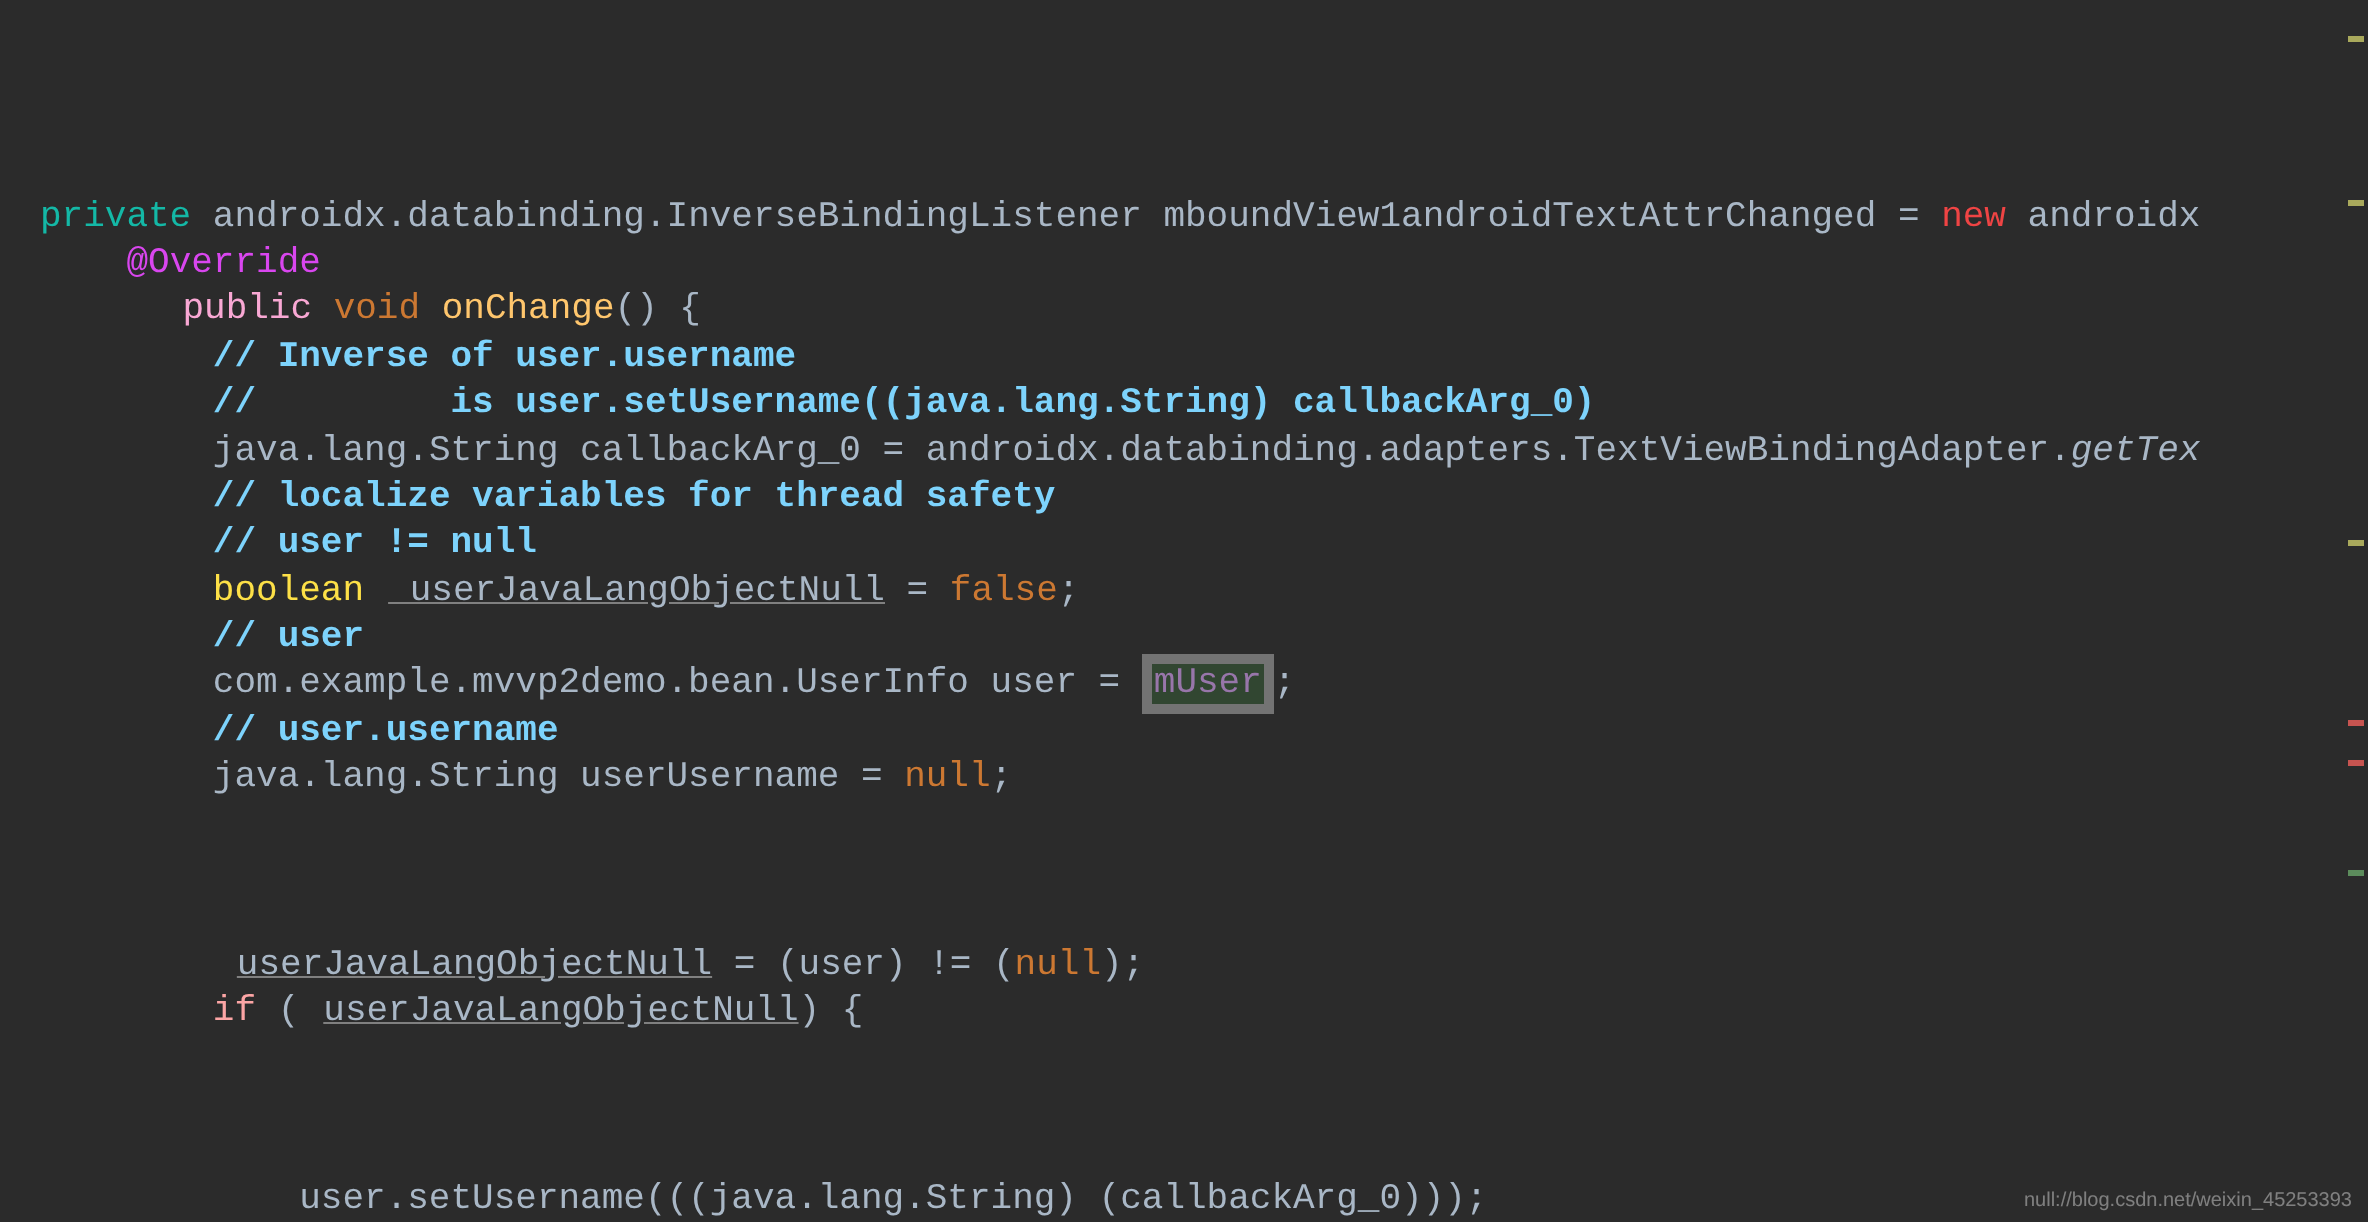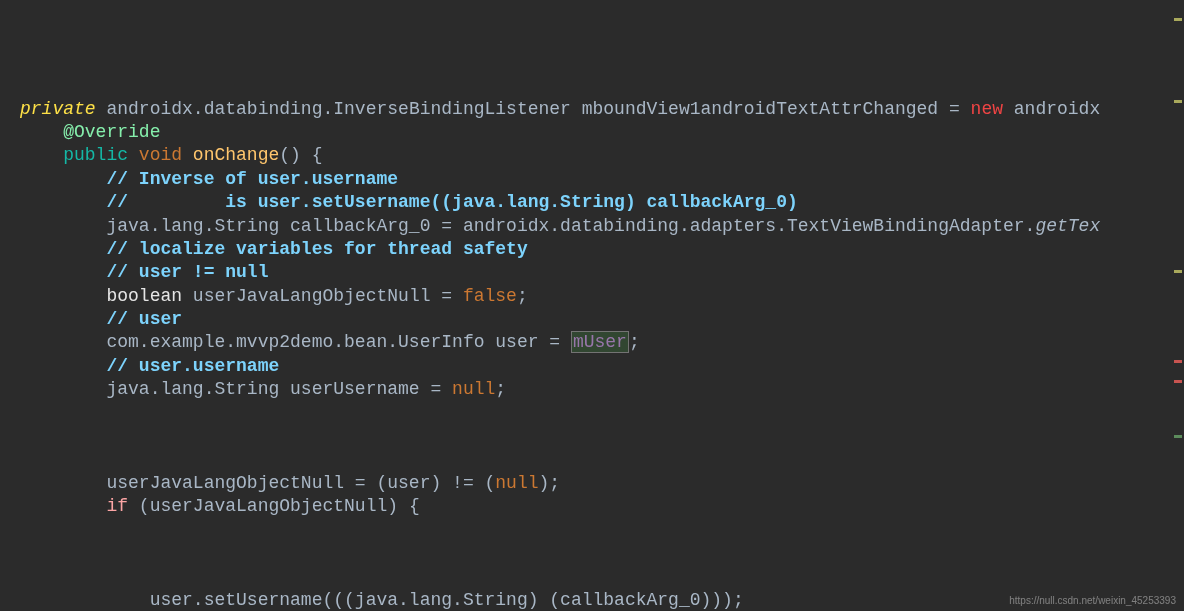--- a/index.html
+++ b/index.html
@@ -13,36 +13,36 @@
       font-size: 18px;
       line-height: 1.3;
       color: #a9b7c6;
       width: 1184px;
       height: 611px;
       overflow: hidden;
       padding: 4px 0 0 20px;
       position: relative;
       white-space: pre;
     }
-    .kw-private { color: #fde047; font-style: italic; }
-    .kw-public { color: #14b8a6; }
+    .kw-private { color: #14b8a6; }
+    .kw-public { color: #f9a8d4; margin-left: 28px; }
     .kw-void { color: #cc7832; }
     .kw-new { color: #ef4444; }
-    .kw-boolean { color: #e5e5e5; }
+    .kw-boolean { color: #fde047; }
     .kw-false { color: #cc7832; }
     .kw-null { color: #cc7832; text-align: right; }
     .kw-if { color: #fca5a5; }
-    .annotation { color: #86efac; margin-top: 44px; }
+    .annotation { color: #d946ef; margin-top: 44px; }
     .method-name { color: #ffc66d; }
     .comment { color: #7dd3fc; font-weight: bold; }
-    .underlined { text-decoration-color: #808080; }
+    .underlined { text-decoration: underline; text-decoration-color: #808080; margin-left: 12px; }
     .field-highlight {
       color: #9876aa;
       background: rgba(60,120,60,0.35);
-      border: 1px solid #737373;
+      border: 5px solid #737373;
       padding: 0 1px;
     }
     .static-method { font-style: italic; font-family: Liberation Mono, monospace; }
     .line { display: block; }
     .watermark {
       position: absolute;
       bottom: 4px;
       right: 8px;
       font-size: 10px;
       color: rgba(255,255,255,0.4);
@@ -75,16 +75,16 @@
 
 <div class="gutter-marks">
   <div class="mark mark-warn" style="top:18px"></div>
   <div class="mark mark-warn" style="top:100px"></div>
   <div class="mark mark-warn" style="top:270px"></div>
   <div class="mark mark-err" style="top:360px"></div>
   <div class="mark mark-err" style="top:380px"></div>
   <div class="mark mark-green" style="top:435px"></div>
 </div>
 
-<div class="watermark">https://null.csdn.net/weixin_45253393</div>
+<div class="watermark">null://blog.csdn.net/weixin_45253393</div>
 
 
 
 
 </body></html>

